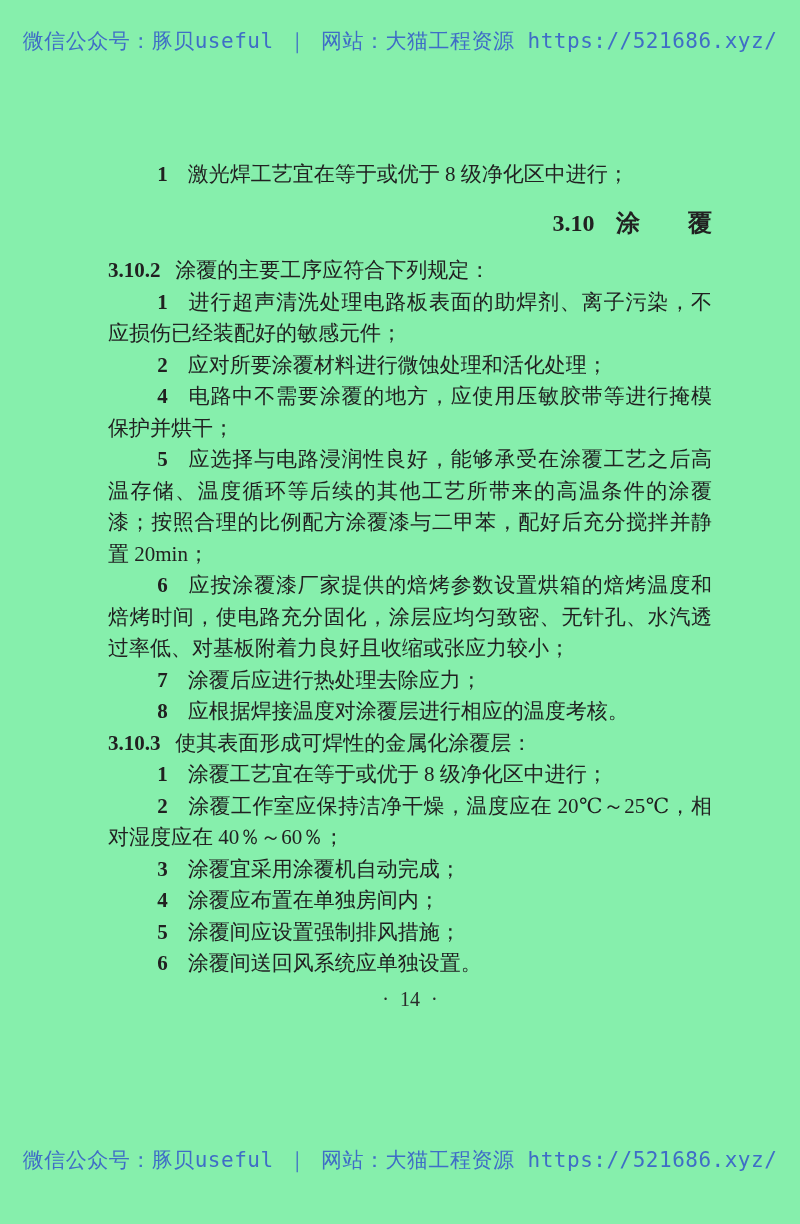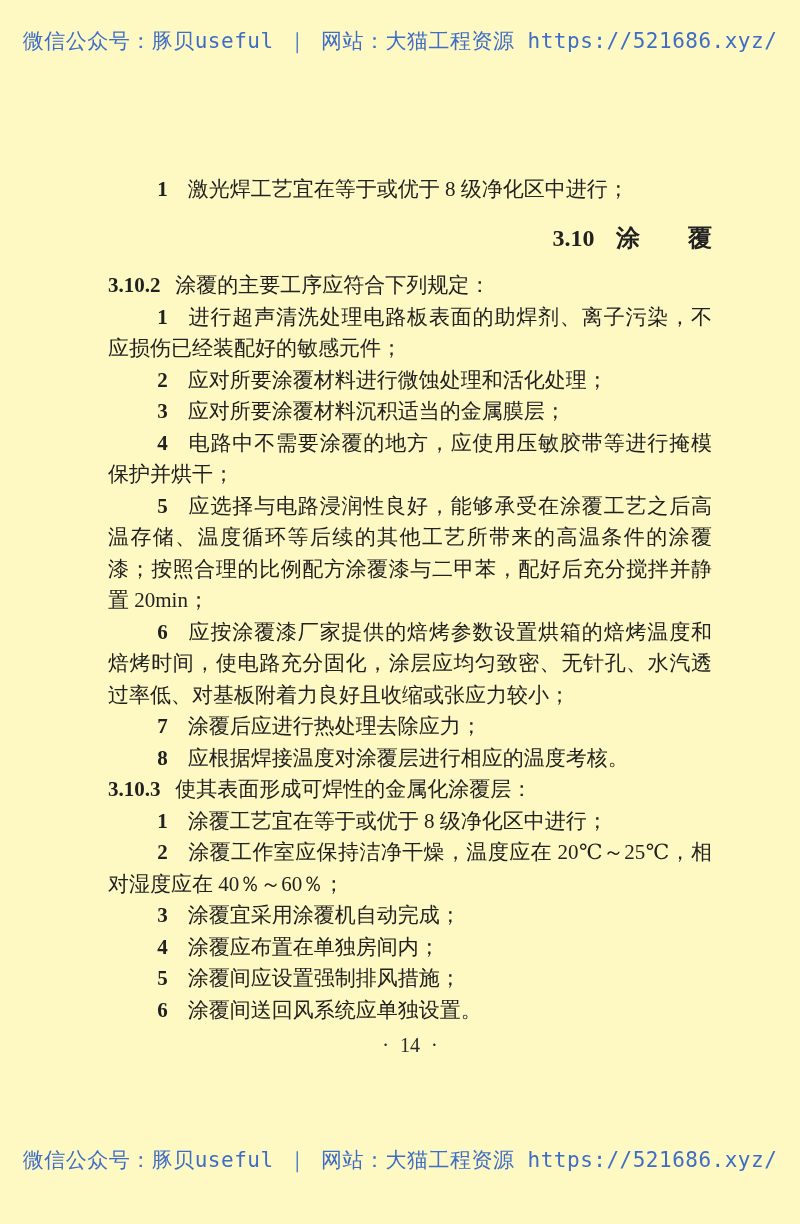--- a/index.html
+++ b/index.html
@@ -5,40 +5,40 @@
   html, body {
     margin: 0;
     padding: 0;
     background: #e8e8e8;
   }
   .page {
     position: relative;
     width: 800px;
     height: 1224px;
     margin: 0 auto;
-    background: #fef9c3;
+    background: #86efac;
     overflow: hidden;
     font-family: "Liberation Serif", "DejaVu Serif", serif;
   }
   .watermark {
     position: absolute;
     left: 0;
     right: 0;
     text-align: center;
     font-family: "DejaVu Sans Mono", "Liberation Mono", monospace;
     font-size: 21px;
     letter-spacing: 0.5px;
     white-space: nowrap;
   }
   .watermark.header { top: 27px; }
   .watermark.footer { top: 1146px; }
 
   .doc-body {
     position: absolute;
-    top: 174px;
+    top: 159px;
     left: 108px;
     width: 604px;
     color: #212121;
     font-size: 21px;
     line-height: 31.5px;
   }
   .doc-body p {
     margin: 0;
     padding: 0;
     text-align: justify;
@@ -76,21 +76,20 @@
 
   <div class="watermark header" style="color: rgb(63, 109, 198);">微信公众号：豚贝useful ｜ 网站：大猫工程资源 https://521686.xyz/</div>
 
   <div class="doc-body">
 
     <p class="item"><span class="item-num">1</span><span>激光焊工艺宜在等于或优于 8 级净化区中进行；</span></p>
       <div class="heading"><span class="h-num">3.10</span><span>涂　　覆</span></div>
       <p class="clause"><span class="clause-num">3.10.2</span><span>涂覆的主要工序应符合下列规定：</span></p>
       <p class="item"><span class="item-num">1</span><span>进行超声清洗处理电路板表面的助焊剂、离子污染，不应损伤已经装配好的敏感元件；</span></p>
       <p class="item"><span class="item-num">2</span><span>应对所要涂覆材料进行微蚀处理和活化处理；</span></p>
-      <p class="item"><span class="item-num">3</span><span>应对所要涂覆材料沉积适当的金属膜层；</span></p>
       <p class="item"><span class="item-num">4</span><span>电路中不需要涂覆的地方，应使用压敏胶带等进行掩模保护并烘干；</span></p>
       <p class="item"><span class="item-num">5</span><span>应选择与电路浸润性良好，能够承受在涂覆工艺之后高温存储、温度循环等后续的其他工艺所带来的高温条件的涂覆漆；按照合理的比例配方涂覆漆与二甲苯，配好后充分搅拌并静置 20min；</span></p>
       <p class="item"><span class="item-num">6</span><span>应按涂覆漆厂家提供的焙烤参数设置烘箱的焙烤温度和焙烤时间，使电路充分固化，涂层应均匀致密、无针孔、水汽透过率低、对基板附着力良好且收缩或张应力较小；</span></p>
       <p class="item"><span class="item-num">7</span><span>涂覆后应进行热处理去除应力；</span></p>
       <p class="item"><span class="item-num">8</span><span>应根据焊接温度对涂覆层进行相应的温度考核。</span></p>
       <p class="clause"><span class="clause-num">3.10.3</span><span>使其表面形成可焊性的金属化涂覆层：</span></p>
       <p class="item"><span class="item-num">1</span><span>涂覆工艺宜在等于或优于 8 级净化区中进行；</span></p>
       <p class="item"><span class="item-num">2</span><span>涂覆工作室应保持洁净干燥，温度应在 20℃～25℃，相对湿度应在 40％～60％；</span></p>
       <p class="item"><span class="item-num">3</span><span>涂覆宜采用涂覆机自动完成；</span></p>
       <p class="item"><span class="item-num">4</span><span>涂覆应布置在单独房间内；</span></p>

